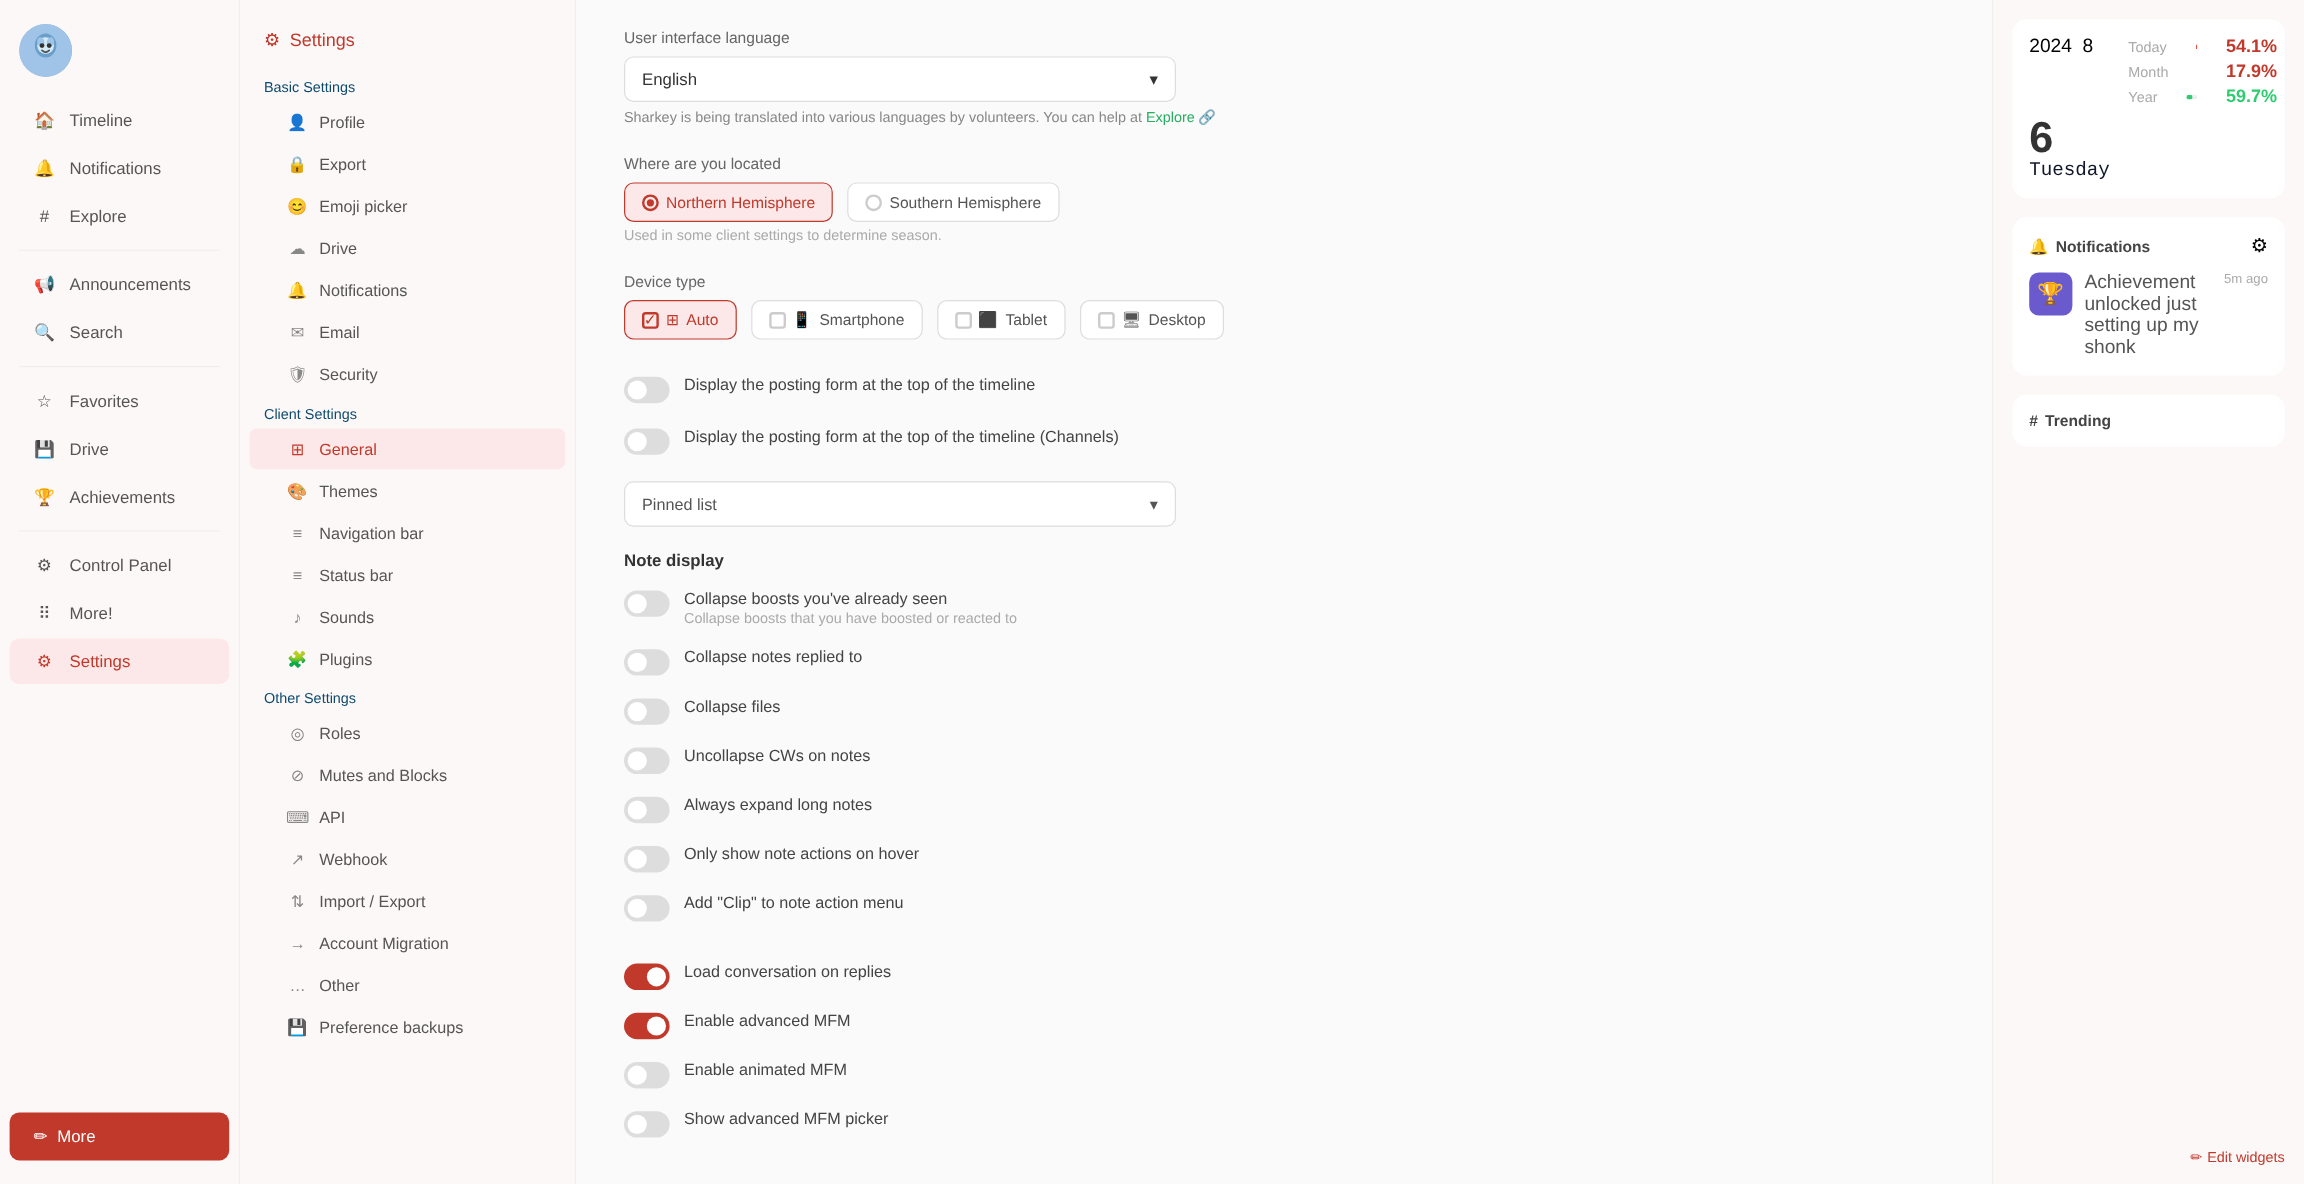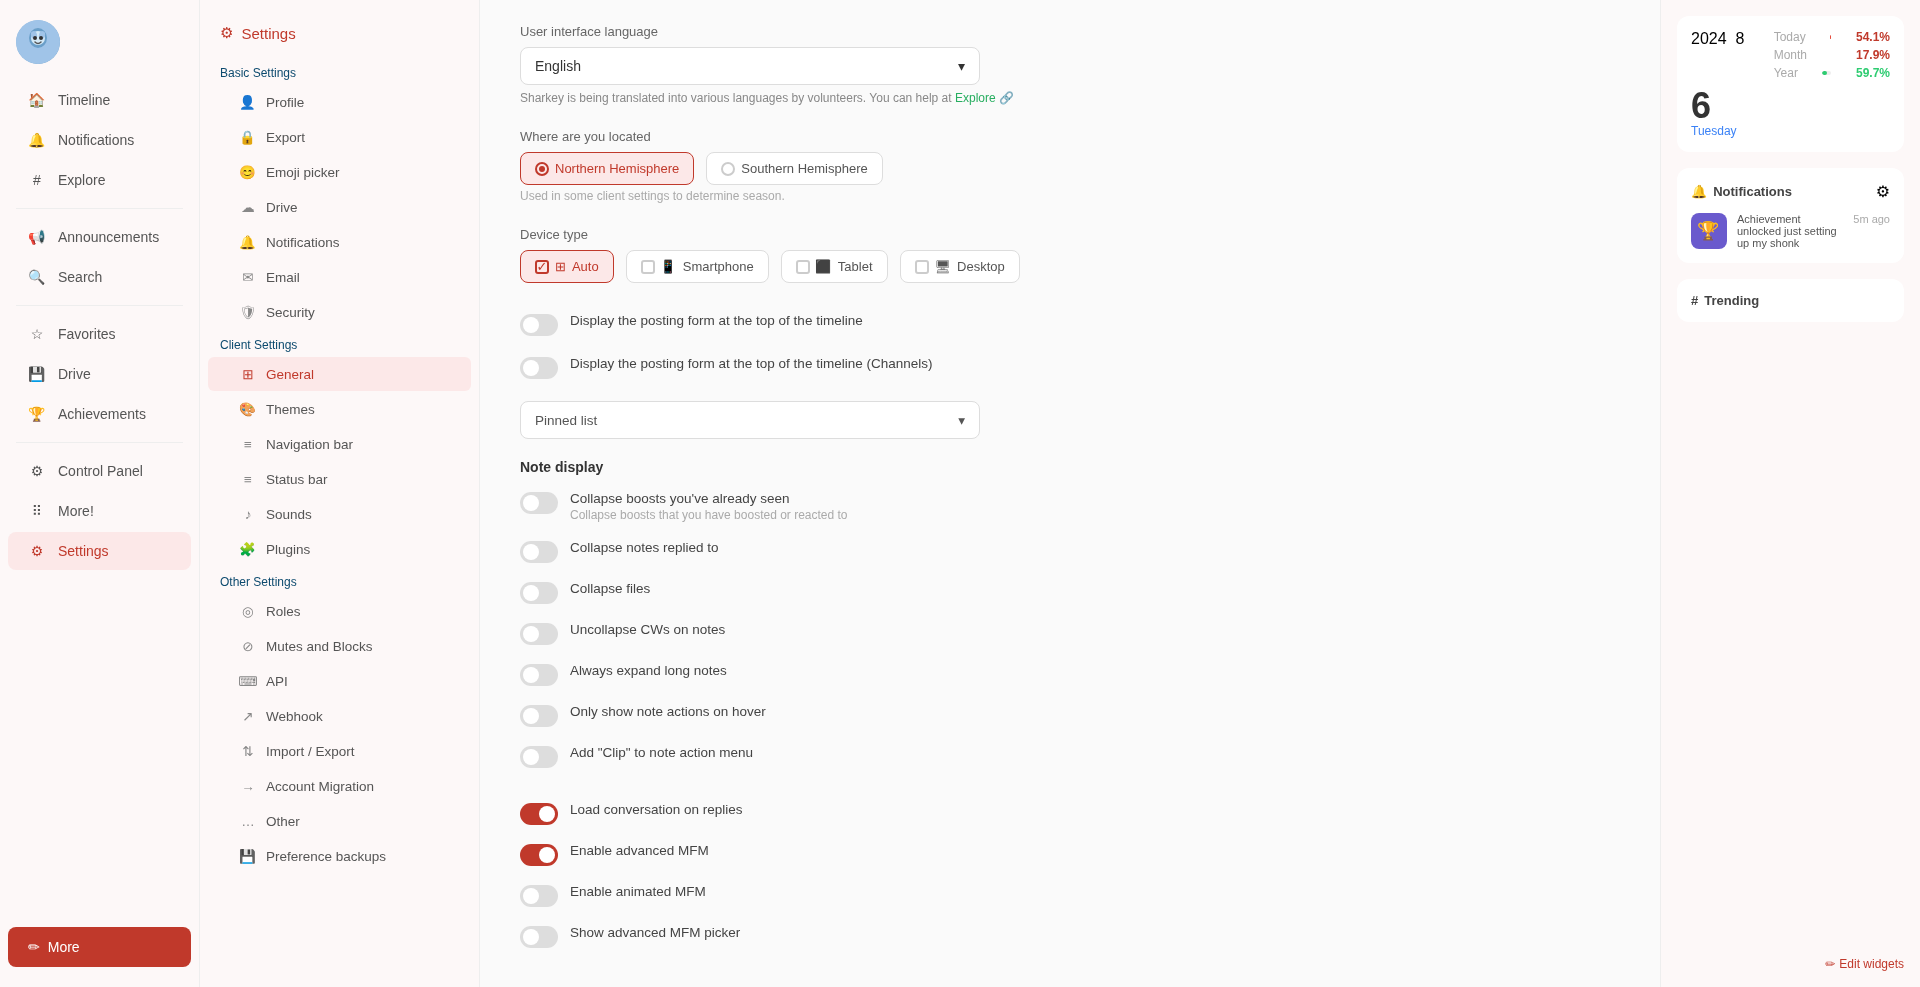--- a/index.html
+++ b/index.html
@@ -282,27 +282,27 @@
       border-radius: 12px;
       padding: 14px;
     }
     .stats-header {
       display: flex;
       justify-content: space-between;
       align-items: flex-start;
       margin-bottom: 8px;
     }
     .stats-day { font-size: 36px; font-weight: 700; color: #333; line-height: 1; }
-    .stats-weekday { font-size: 12px; color: #3b82f6; }
+    .stats-weekday { font-size: 16px; color: #0f172a; font-family: Liberation Mono, monospace; }
     .stats-metrics { display: flex; flex-direction: column; gap: 4px; }
     .metric-row { display: flex; align-items: center; gap: 24px; font-size: 12px; }
     .metric-label { color: #aaa; flex: 1; }
     .metric-bar { flex: 2; height: 4px; background: #eee; border-radius: 2px; overflow: hidden; }
     .metric-fill { height: 100%; border-radius: 2px; }
-    .metric-val { color: #c0392b; font-size: 12px; font-weight: 600; width: 35px; text-align: right; }
+    .metric-val { color: #c0392b; font-size: 15px; font-weight: 600; width: 35px; text-align: right; }
     .bar-today { background: #e74c3c; }
     .bar-month { background: #e74c3c; }
     .bar-year { background: #2ecc71; }
 
     .widget-notifications {
       background: white;
       border-radius: 12px;
       padding: 14px;
     }
     .widget-header {
@@ -322,21 +322,21 @@
       height: 36px;
       border-radius: 8px;
       background: #6a5acd;
       display: flex;
       align-items: center;
       justify-content: center;
       flex-shrink: 0;
       color: white;
       font-size: 18px;
     }
-    .notif-text { font-size: 11px; color: #555; flex: 1; }
+    .notif-text { font-size: 16px; color: #555; flex: 1; }
     .notif-time { font-size: 11px; color: #aaa; white-space: nowrap; }
 
     .widget-trending {
       background: white;
       border-radius: 12px;
       padding: 14px;
     }
 
     .edit-widgets {
       text-align: right;

